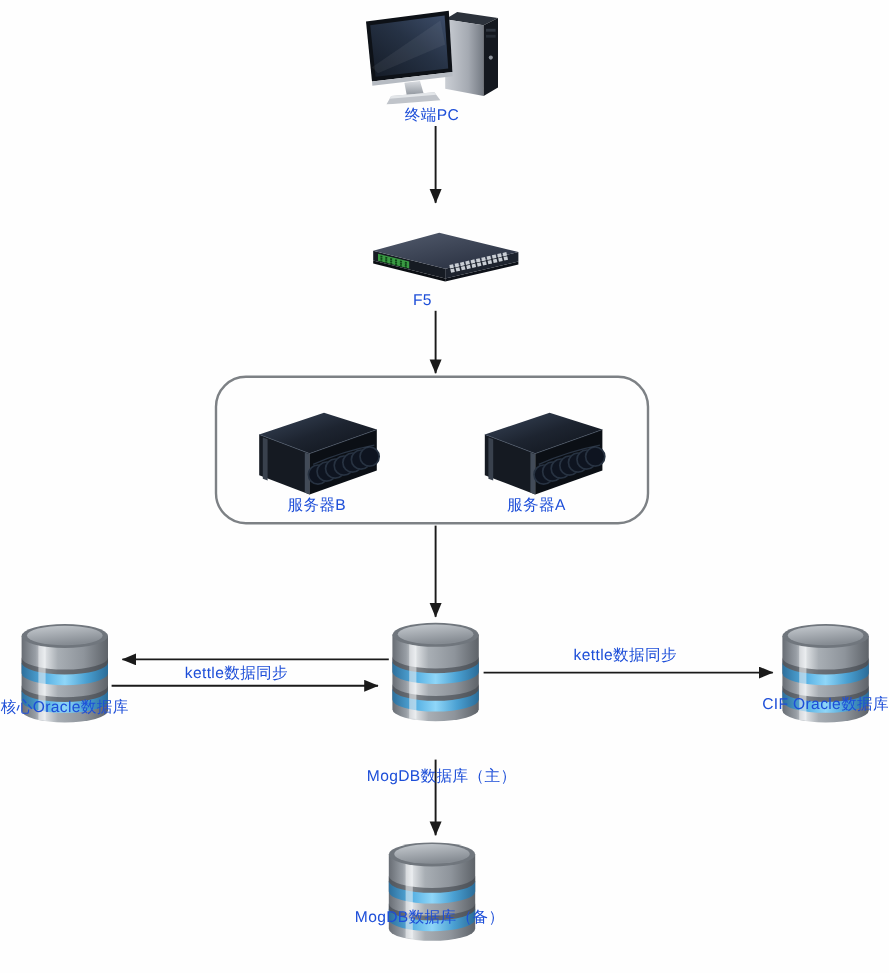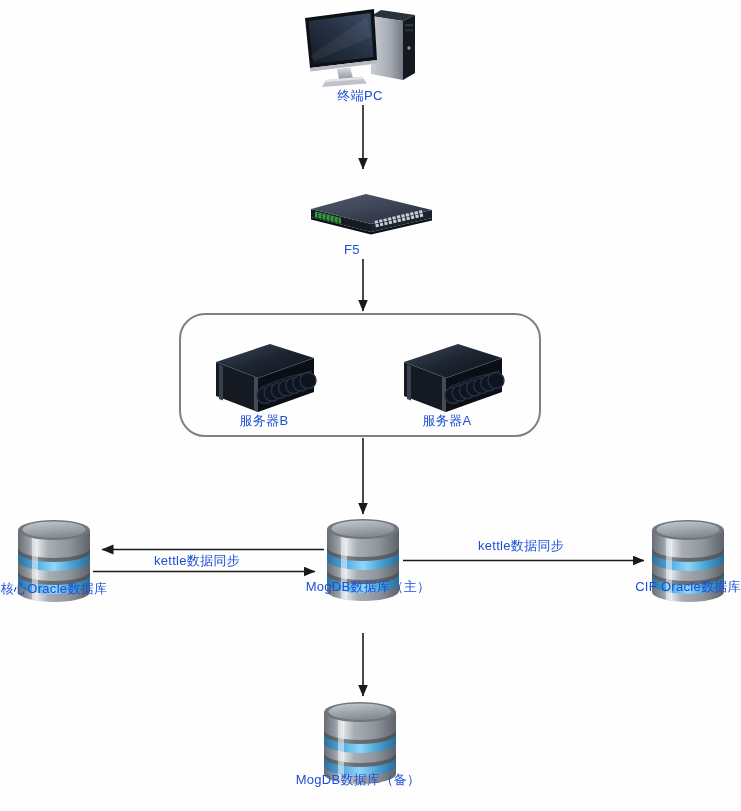--- a/index.html
+++ b/index.html
@@ -203,21 +203,21 @@
   <svg class="icon" style="left:324px;top:516px" width="78" height="90" viewBox="0 0 78 90">
     <path d="M3,13 L3,75 A36,10 0 0 0 75,75 L75,13 Z" fill="url(#dbMetal)"></path>
     <path d="M3,31 A36,10 0 0 0 75,31 L75,36 A36,10 0 0 1 3,36 Z" fill="#3f444b" opacity="0.6"></path>
     <path d="M3,54 A36,10 0 0 0 75,54 L75,59 A36,10 0 0 1 3,59 Z" fill="#3f444b" opacity="0.6"></path>
     <path d="M3,35 A36,10 0 0 0 75,35 L75,44 A36,10 0 0 1 3,44 Z" fill="url(#dbBand)"></path>
     <path d="M3,58 A36,10 0 0 0 75,58 L75,67 A36,10 0 0 1 3,67 Z" fill="url(#dbBand)"></path>
     <rect x="17" y="12" width="6" height="71" fill="#f4f6f8" opacity="0.55"></rect>
     <ellipse cx="39" cy="13" rx="36" ry="10" fill="#70767d"></ellipse>
     <ellipse cx="39" cy="12.6" rx="31.5" ry="8.2" fill="url(#dbTop)"></ellipse>
   </svg>
-  <div class="lbl" style="left:368px;top:578px">MogDB数据库（主）</div>
+  <div class="lbl" style="left:368px;top:638px">MogDB数据库（主）</div>
 
   <svg class="icon" style="left:649px;top:517px" width="78" height="90" viewBox="0 0 78 90">
     <path d="M3,13 L3,75 A36,10 0 0 0 75,75 L75,13 Z" fill="url(#dbMetal)"></path>
     <path d="M3,31 A36,10 0 0 0 75,31 L75,36 A36,10 0 0 1 3,36 Z" fill="#3f444b" opacity="0.6"></path>
     <path d="M3,54 A36,10 0 0 0 75,54 L75,59 A36,10 0 0 1 3,59 Z" fill="#3f444b" opacity="0.6"></path>
     <path d="M3,35 A36,10 0 0 0 75,35 L75,44 A36,10 0 0 1 3,44 Z" fill="url(#dbBand)"></path>
     <path d="M3,58 A36,10 0 0 0 75,58 L75,67 A36,10 0 0 1 3,67 Z" fill="url(#dbBand)"></path>
     <rect x="17" y="12" width="6" height="71" fill="#f4f6f8" opacity="0.55"></rect>
     <ellipse cx="39" cy="13" rx="36" ry="10" fill="#70767d"></ellipse>
     <ellipse cx="39" cy="12.6" rx="31.5" ry="8.2" fill="url(#dbTop)"></ellipse>
@@ -227,18 +227,18 @@
   <svg class="icon" style="left:321px;top:699px" width="78" height="90" viewBox="0 0 78 90">
     <path d="M3,13 L3,75 A36,10 0 0 0 75,75 L75,13 Z" fill="url(#dbMetal)"></path>
     <path d="M3,31 A36,10 0 0 0 75,31 L75,36 A36,10 0 0 1 3,36 Z" fill="#3f444b" opacity="0.6"></path>
     <path d="M3,54 A36,10 0 0 0 75,54 L75,59 A36,10 0 0 1 3,59 Z" fill="#3f444b" opacity="0.6"></path>
     <path d="M3,35 A36,10 0 0 0 75,35 L75,44 A36,10 0 0 1 3,44 Z" fill="url(#dbBand)"></path>
     <path d="M3,58 A36,10 0 0 0 75,58 L75,67 A36,10 0 0 1 3,67 Z" fill="url(#dbBand)"></path>
     <rect x="17" y="12" width="6" height="71" fill="#f4f6f8" opacity="0.55"></rect>
     <ellipse cx="39" cy="13" rx="36" ry="10" fill="#70767d"></ellipse>
     <ellipse cx="39" cy="12.6" rx="31.5" ry="8.2" fill="url(#dbTop)"></ellipse>
   </svg>
-  <div class="lbl" style="left:358px;top:771px">MogDB数据库（备）</div>
+  <div class="lbl" style="left:358px;top:755px">MogDB数据库（备）</div>
 
   <div class="lbl" style="left:197px;top:552px">kettle数据同步</div>
   <div class="lbl" style="left:521px;top:537px">kettle数据同步</div>
 
 </div>
 
 </body></html>

